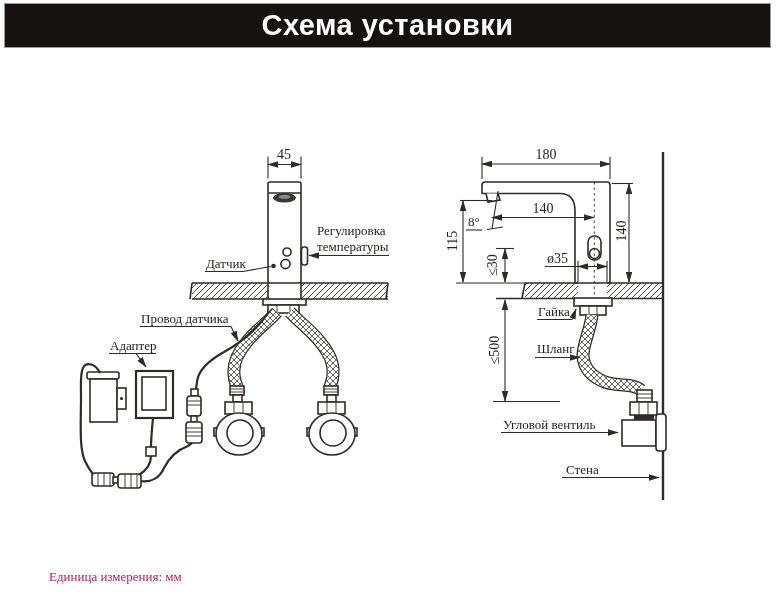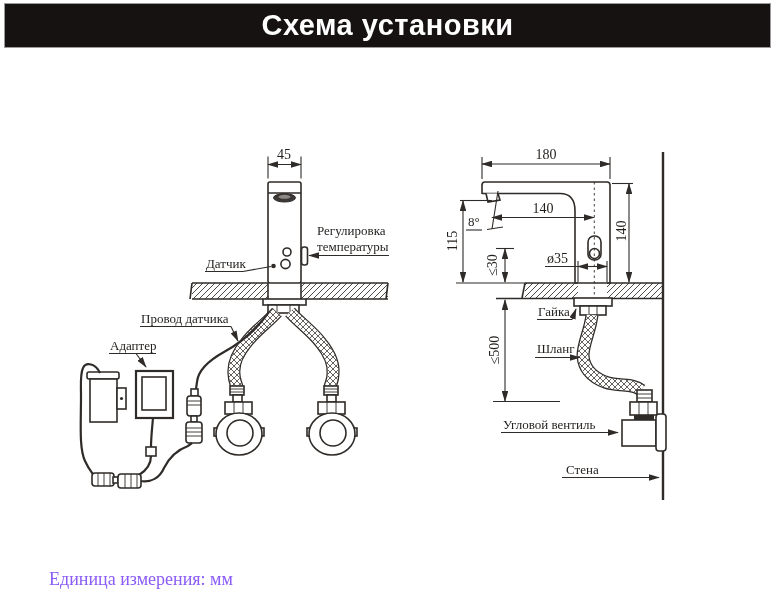--- a/index.html
+++ b/index.html
@@ -3,21 +3,21 @@
 <meta charset="utf-8">
 <style>
   html,body{margin:0;padding:0;background:#ffffff;}
   .page{position:relative;width:779px;height:600px;background:#ffffff;overflow:hidden;
         font-family:"Liberation Serif",serif;padding-left:37px;}
   .titlebar{position:absolute;left:4px;top:3px;width:767px;height:45px;background:#171212;
             border:1px solid #9b9b9b;box-sizing:border-box;display:flex;align-items:center;
             justify-content:center;}
   .titlebar span{color:#ffffff;font-family:"Liberation Sans",sans-serif;font-weight:700;
                  font-size:29px;letter-spacing:.5px;}
-  .units{position:absolute;left:49px;top:569px;font-size:18px;color:#8b5cf6;}
+  .units{position:absolute;left:49px;top:569px;font-size:13px;color:#be185d;}
   svg{position:absolute;left:0;top:0;}
   .s{stroke:#2f2b28;fill:none;stroke-width:1.6;}
   .s2{stroke:#2f2b28;fill:none;stroke-width:2.2;}
   .dim{stroke:#2f2b28;fill:none;stroke-width:1.1;}
   .thin{stroke:#2f2b28;fill:none;stroke-width:0.9;}
   .wf{fill:#ffffff;}
   .dark{fill:#2f2b28;stroke:none;}
   text{fill:#211e1b;}
   .lbl{font:13px "Liberation Serif",serif;}
   .dimtxt{font:14px "Liberation Serif",serif;}

